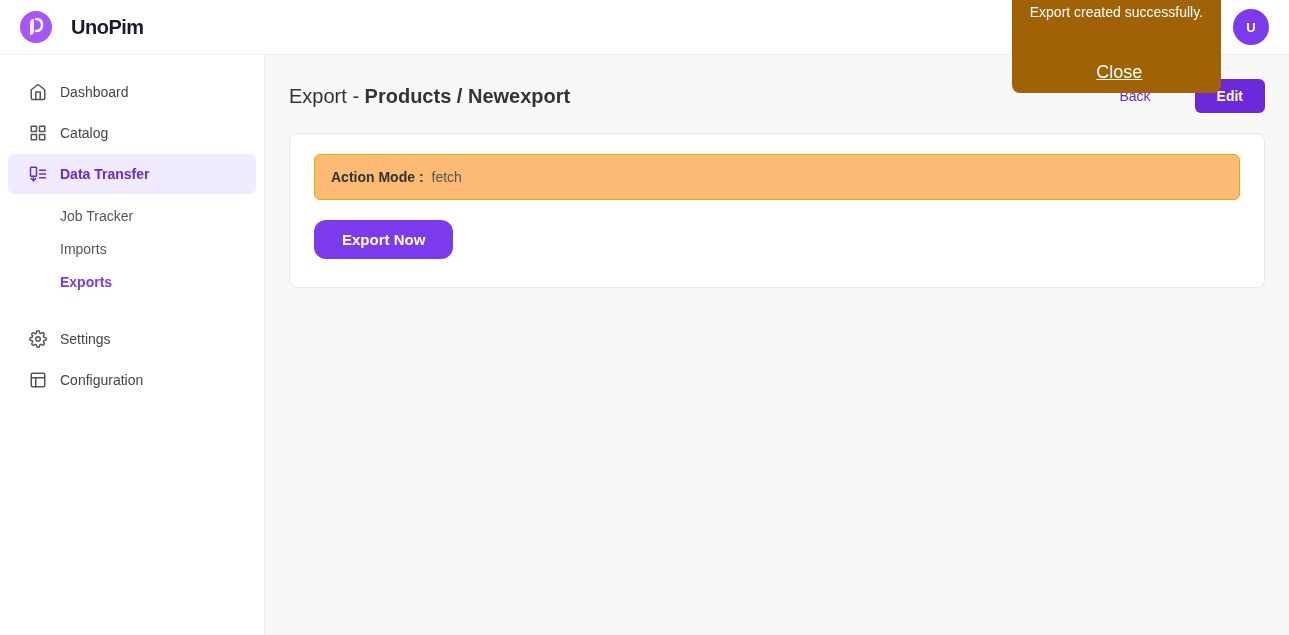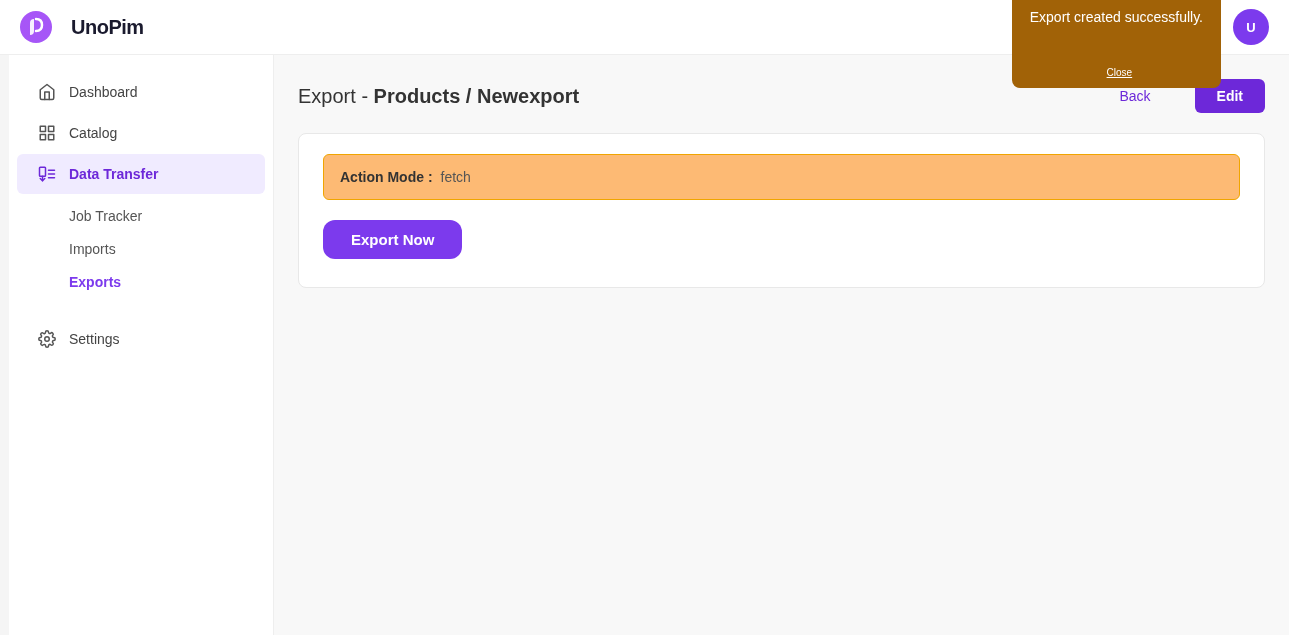--- a/index.html
+++ b/index.html
@@ -57,21 +57,21 @@
       align-items: center;
       justify-content: center;
       flex-shrink: 0;
     }
     .toast-close {
       color: #fff;
       text-decoration: underline;
       cursor: pointer;
       background: none;
       border: none;
-      font-size: 10px;
+      font-size: 18px;
       font-weight: 500;
       margin-left: 6px;
       margin-top: 32px;
     }
     .avatar {
       width: 36px;
       height: 36px;
       background: #7c3aed;
       border-radius: 50%;
       display: flex;
@@ -80,21 +80,20 @@
       color: #fff;
       font-size: 13px;
       font-weight: 600;
     }
 
     
     .layout {
       display: flex;
       flex: 1;
       overflow: hidden;
-      margin-left: 9px;
     }
 
     
     .sidebar {
       width: 265px;
       background: #fff;
       border-right: 1px solid #eee;
       padding: 16px 0;
       flex-shrink: 0;
       overflow-y: auto;
@@ -307,20 +306,30 @@
     <div class="sidebar-item" style="margin-top:16px;">
       <span class="sidebar-item-icon">
         <svg width="18" height="18" viewBox="0 0 24 24" fill="none" stroke="#555" stroke-width="2" stroke-linecap="round" stroke-linejoin="round">
           <circle cx="12" cy="12" r="3"></circle>
           <path d="M19.4 15a1.65 1.65 0 0 0 .33 1.82l.06.06a2 2 0 0 1-2.83 2.83l-.06-.06a1.65 1.65 0 0 0-1.82-.33 1.65 1.65 0 0 0-1 1.51V21a2 2 0 0 1-4 0v-.09A1.65 1.65 0 0 0 9 19.4a1.65 1.65 0 0 0-1.82.33l-.06.06a2 2 0 0 1-2.83-2.83l.06-.06A1.65 1.65 0 0 0 4.68 15a1.65 1.65 0 0 0-1.51-1H3a2 2 0 0 1 0-4h.09A1.65 1.65 0 0 0 4.6 9a1.65 1.65 0 0 0-.33-1.82l-.06-.06a2 2 0 0 1 2.83-2.83l.06.06A1.65 1.65 0 0 0 9 4.68a1.65 1.65 0 0 0 1-1.51V3a2 2 0 0 1 4 0v.09a1.65 1.65 0 0 0 1 1.51 1.65 1.65 0 0 0 1.82-.33l.06-.06a2 2 0 0 1 2.83 2.83l-.06.06A1.65 1.65 0 0 0 19.4 9a1.65 1.65 0 0 0 1.51 1H21a2 2 0 0 1 0 4h-.09a1.65 1.65 0 0 0-1.51 1z"></path>
         </svg>
       </span>
       <span>Settings</span>
     </div>
 
+    <div class="sidebar-item">
+      <span class="sidebar-item-icon">
+        <svg width="18" height="18" viewBox="0 0 24 24" fill="none" stroke="#555" stroke-width="2" stroke-linecap="round" stroke-linejoin="round">
+          <rect x="3" y="3" width="18" height="18" rx="2"></rect>
+          <line x1="3" y1="9" x2="21" y2="9"></line>
+          <line x1="9" y1="21" x2="9" y2="9"></line>
+        </svg>
+      </span>
+      <span>Configuration</span>
+    </div>
 
   </div>
 
   <div class="main">
 
     <div class="page-header">
       <h1 class="page-title">
         <span class="normal">Export</span>
         <span class="normal"> - </span>
         <span class="bold">Products / Newexport</span>

